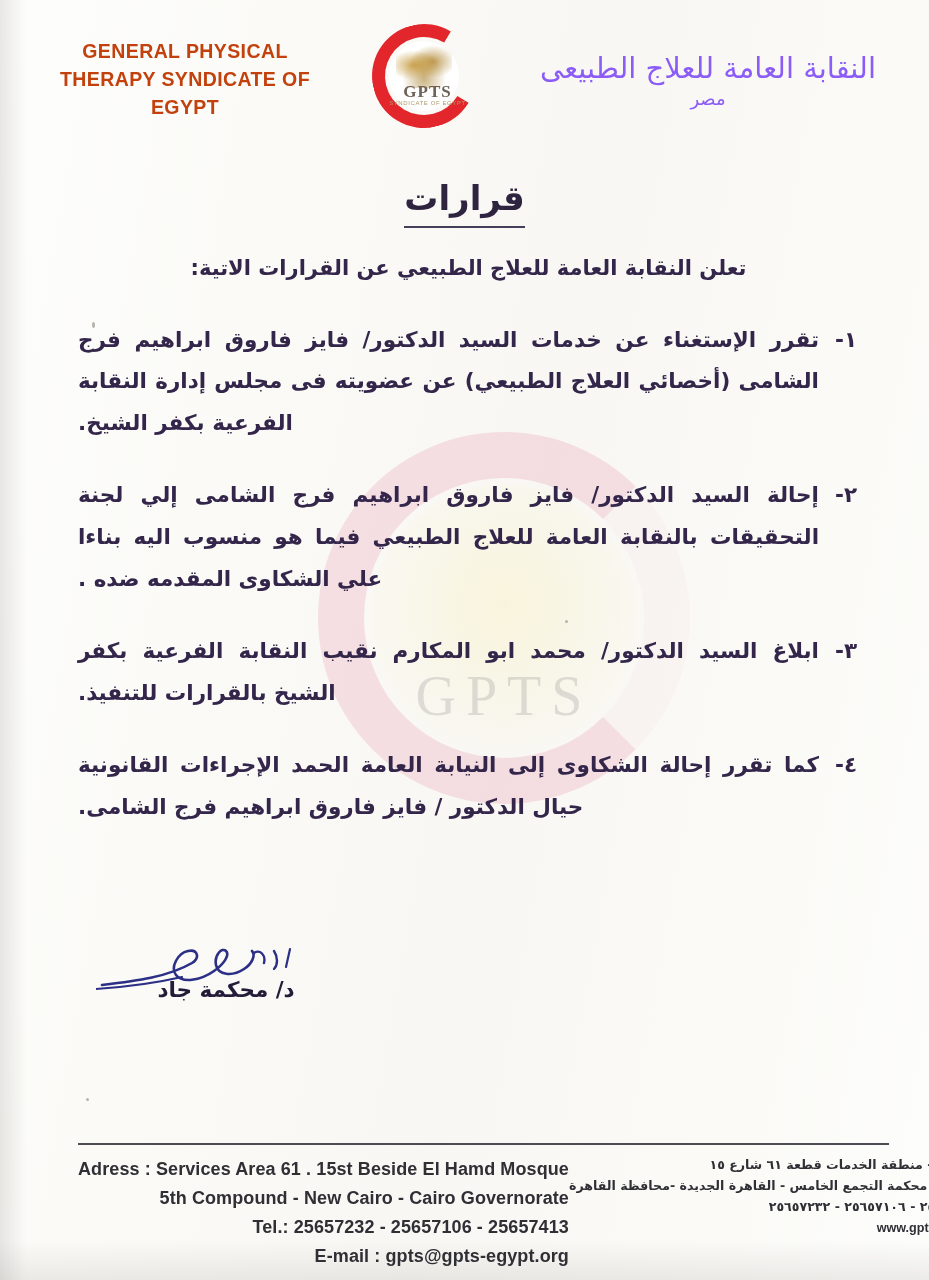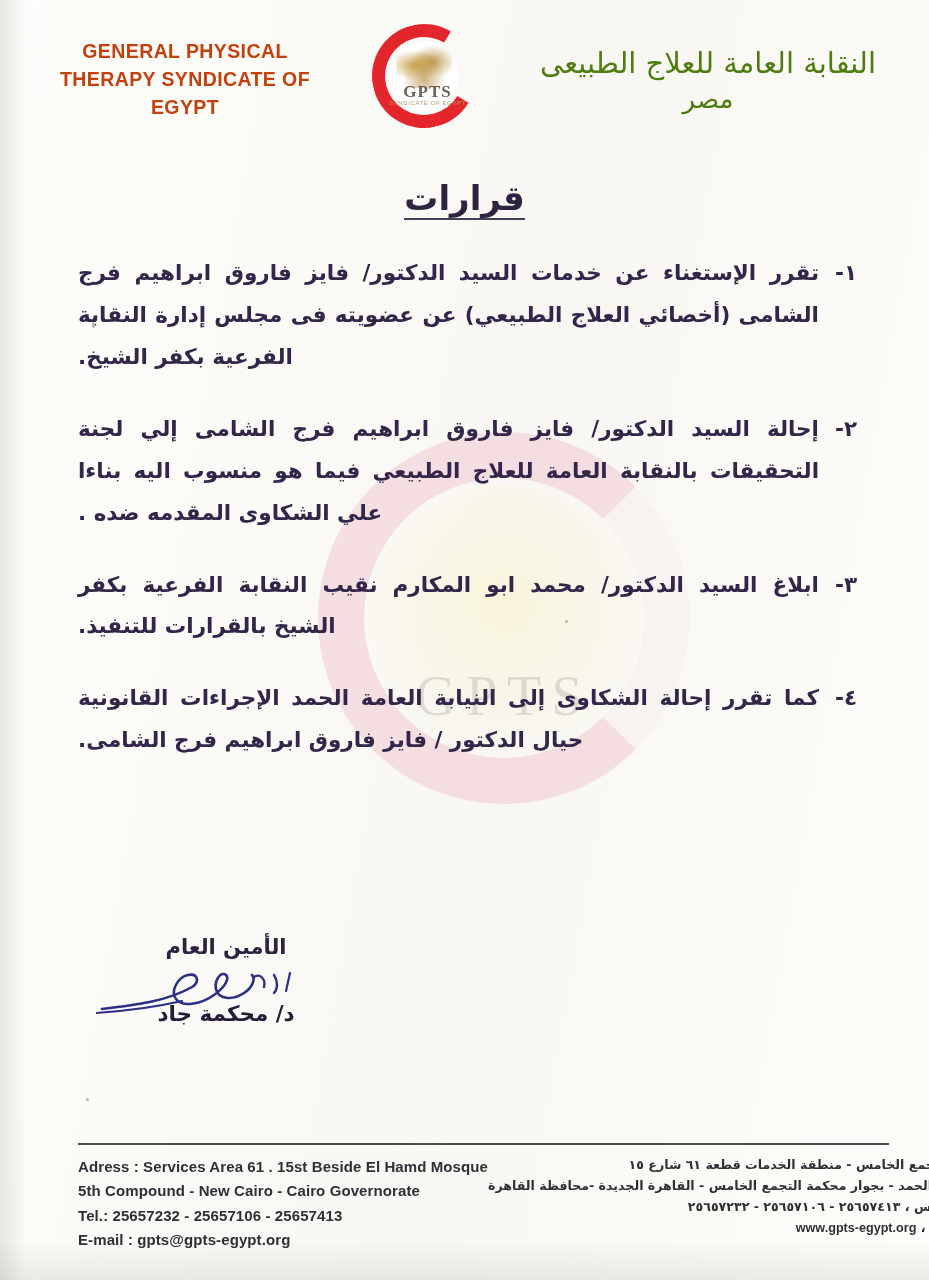--- a/index.html
+++ b/index.html
@@ -99,32 +99,32 @@
     width: 112px;
     height: 112px;
     flex: 0 0 auto;
     margin-left: 12px;
     margin-right: 14px;
   }
   .header-ar {
     width: 350px;
     text-align: center;
     direction: rtl;
-    color: #4d7c0f;
+    color: #8b5cf6;
   }
   .header-ar-main {
     font-family: "DejaVu Sans", sans-serif;
     font-size: 29px;
     line-height: 1.25;
     letter-spacing: 1px;
     font-weight: 400;
   }
   .header-ar-sub {
     font-family: "DejaVu Sans", sans-serif;
-    font-size: 26px;
+    font-size: 18px;
     line-height: 1.2;
     letter-spacing: 4px;
     margin-top: 2px;
   }
 
   
   .logo-crescent {
     position: absolute;
     left: 0; top: 0;
     width: 104px;
@@ -182,20 +182,21 @@
     z-index: 3;
   }
   .doc-title {
     display: inline-block;
     direction: rtl;
     font-family: "DejaVu Sans", sans-serif;
     font-weight: bold;
     font-size: 34px;
     letter-spacing: 3px;
     color: #2e2440;
+    padding-bottom: 8px;
     border-bottom: 2.5px solid #45405a;
   }
 
   
   .body-wrap {
     position: absolute;
     left: 78px;
     right: 72px;
     top: 252px;
     z-index: 3;
@@ -284,26 +285,27 @@
     left: 78px;
     right: 40px;
     top: 1155px;
     z-index: 3;
     display: flex;
     justify-content: space-between;
     align-items: flex-start;
   }
   .footer-en {
     font-family: "Liberation Sans", sans-serif;
-    font-size: 15px;
+    font-size: 18px;
     font-weight: bold;
     line-height: 1.62;
     color: #2f2f35;
     letter-spacing: 0.1px;
     white-space: nowrap;
+    text-align: right;
   }
   .footer-ar {
     direction: rtl;
     text-align: right;
     font-family: "DejaVu Sans", sans-serif;
     font-size: 12.6px;
     font-weight: bold;
     line-height: 1.66;
     color: #2f2f35;
     white-space: nowrap;
@@ -351,20 +353,21 @@
       <div class="header-ar-sub">مصر</div>
     </div>
   </div>
 
   <div class="doc-title-wrap">
     <span class="doc-title">قرارات</span>
   </div>
 
   <div class="body-wrap">
 
+    <div class="intro">تعلن النقابة العامة للعلاج الطبيعي عن القرارات الاتية:</div>
 
     <div class="decision">
       <div class="decision-num">١-</div>
       <div class="decision-text">تقرر الإستغناء عن خدمات السيد الدكتور/ فايز فاروق ابراهيم فرج الشامى (أخصائي العلاج الطبيعي) عن عضويته فى مجلس إدارة النقابة الفرعية بكفر الشيخ.</div>
     </div>
 
     <div class="decision">
       <div class="decision-num">٢-</div>
       <div class="decision-text">إحالة السيد الدكتور/ فايز فاروق ابراهيم فرج الشامى إلي لجنة التحقيقات بالنقابة العامة للعلاج الطبيعي فيما هو منسوب اليه بناءا علي الشكاوى المقدمه ضده .</div>
     </div>
@@ -375,21 +378,20 @@
     </div>
 
     <div class="decision">
       <div class="decision-num">٤-</div>
       <div class="decision-text">كما تقرر إحالة الشكاوى إلى النيابة العامة الحمد الإجراءات القانونية حيال الدكتور / فايز فاروق ابراهيم فرج الشامى.</div>
     </div>
 
   </div>
 
   <div class="signature-block">
-    <div class="sig-role">الأمين العام</div>
     <div class="sig-scribble">
       <svg width="260" height="56" viewBox="0 0 260 56" fill="none" xmlns="http://www.w3.org/2000/svg" aria-hidden="true">
         <path d="M6 48 C40 44, 72 40, 96 26 C104 21, 102 12, 92 14 C82 16, 74 30, 80 38 C86 46, 104 44, 118 34 C128 27, 134 18, 130 14 C126 10, 118 18, 120 28 C122 38, 136 40, 148 32 C156 27, 160 18, 156 14" stroke="#2b2f86" stroke-width="2.6" stroke-linecap="round" fill="none"></path>
         <path d="M158 16 C164 12, 170 18, 168 26" stroke="#2b2f86" stroke-width="2.4" stroke-linecap="round" fill="none"></path>
         <path d="M178 14 C182 20, 182 28, 178 32" stroke="#2b2f86" stroke-width="2.4" stroke-linecap="round" fill="none"></path>
         <path d="M194 12 L190 30" stroke="#2b2f86" stroke-width="2.2" stroke-linecap="round" fill="none"></path>
         <path d="M0 52 C30 50, 60 46, 86 40" stroke="#2b2f86" stroke-width="2.2" stroke-linecap="round" fill="none"></path>
       </svg>
     </div>
     <div class="sig-name">د/ محكمة جاد</div>

